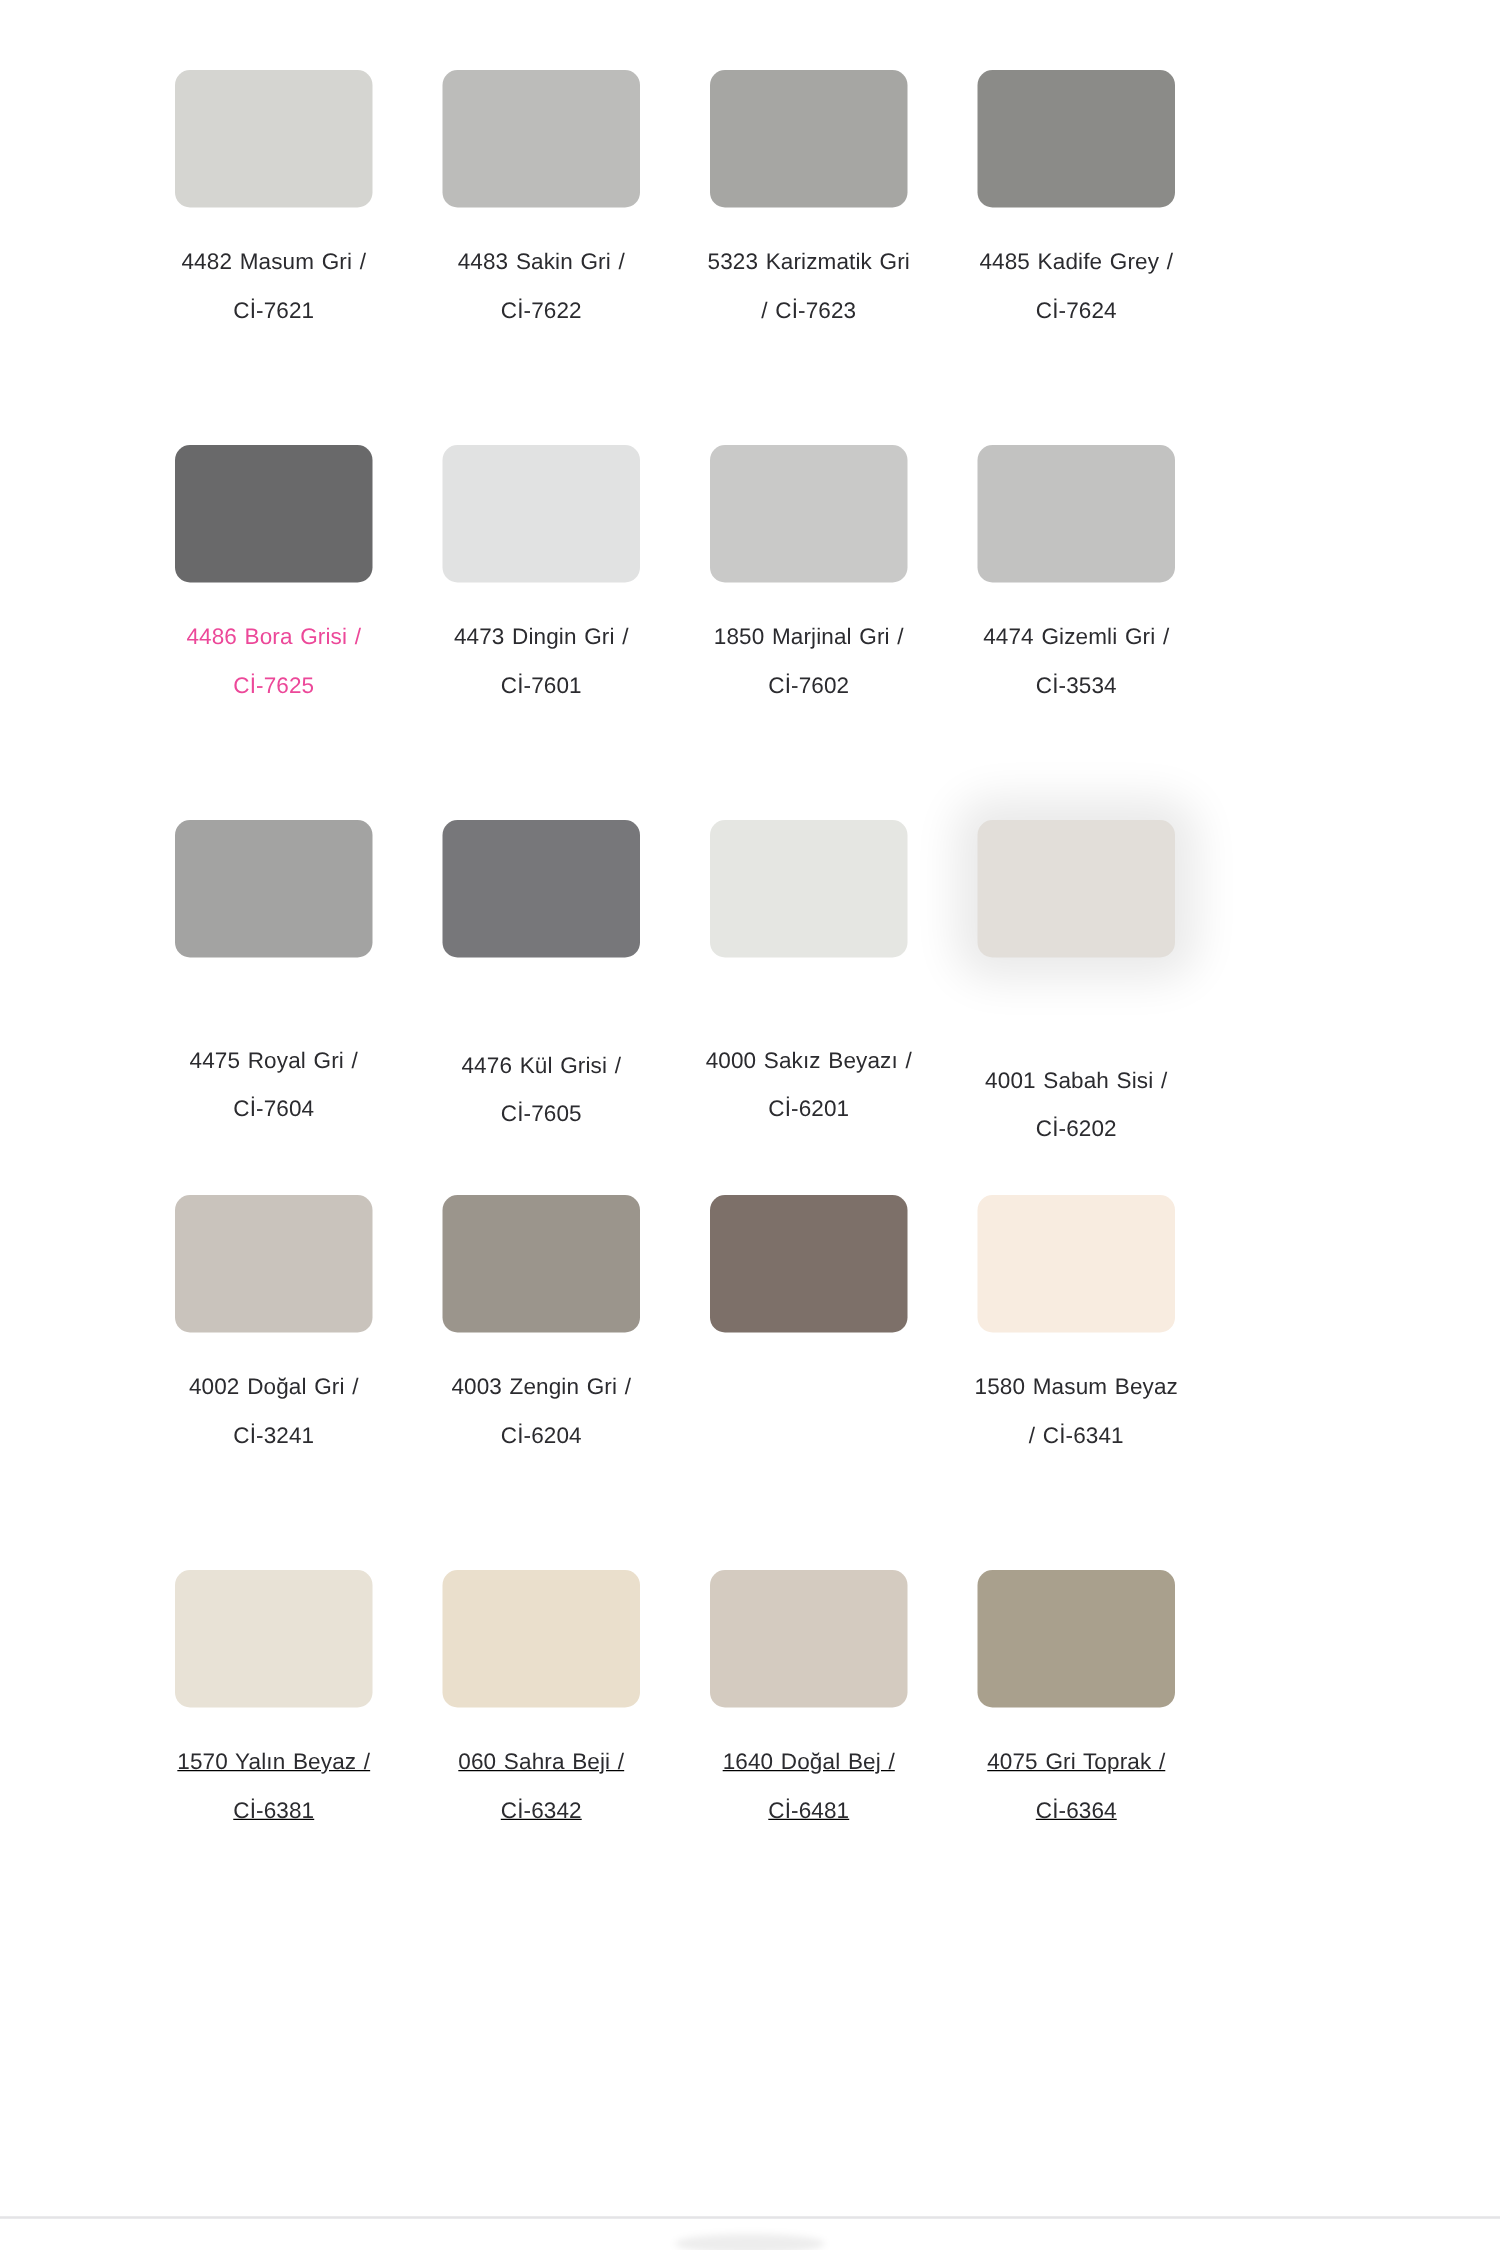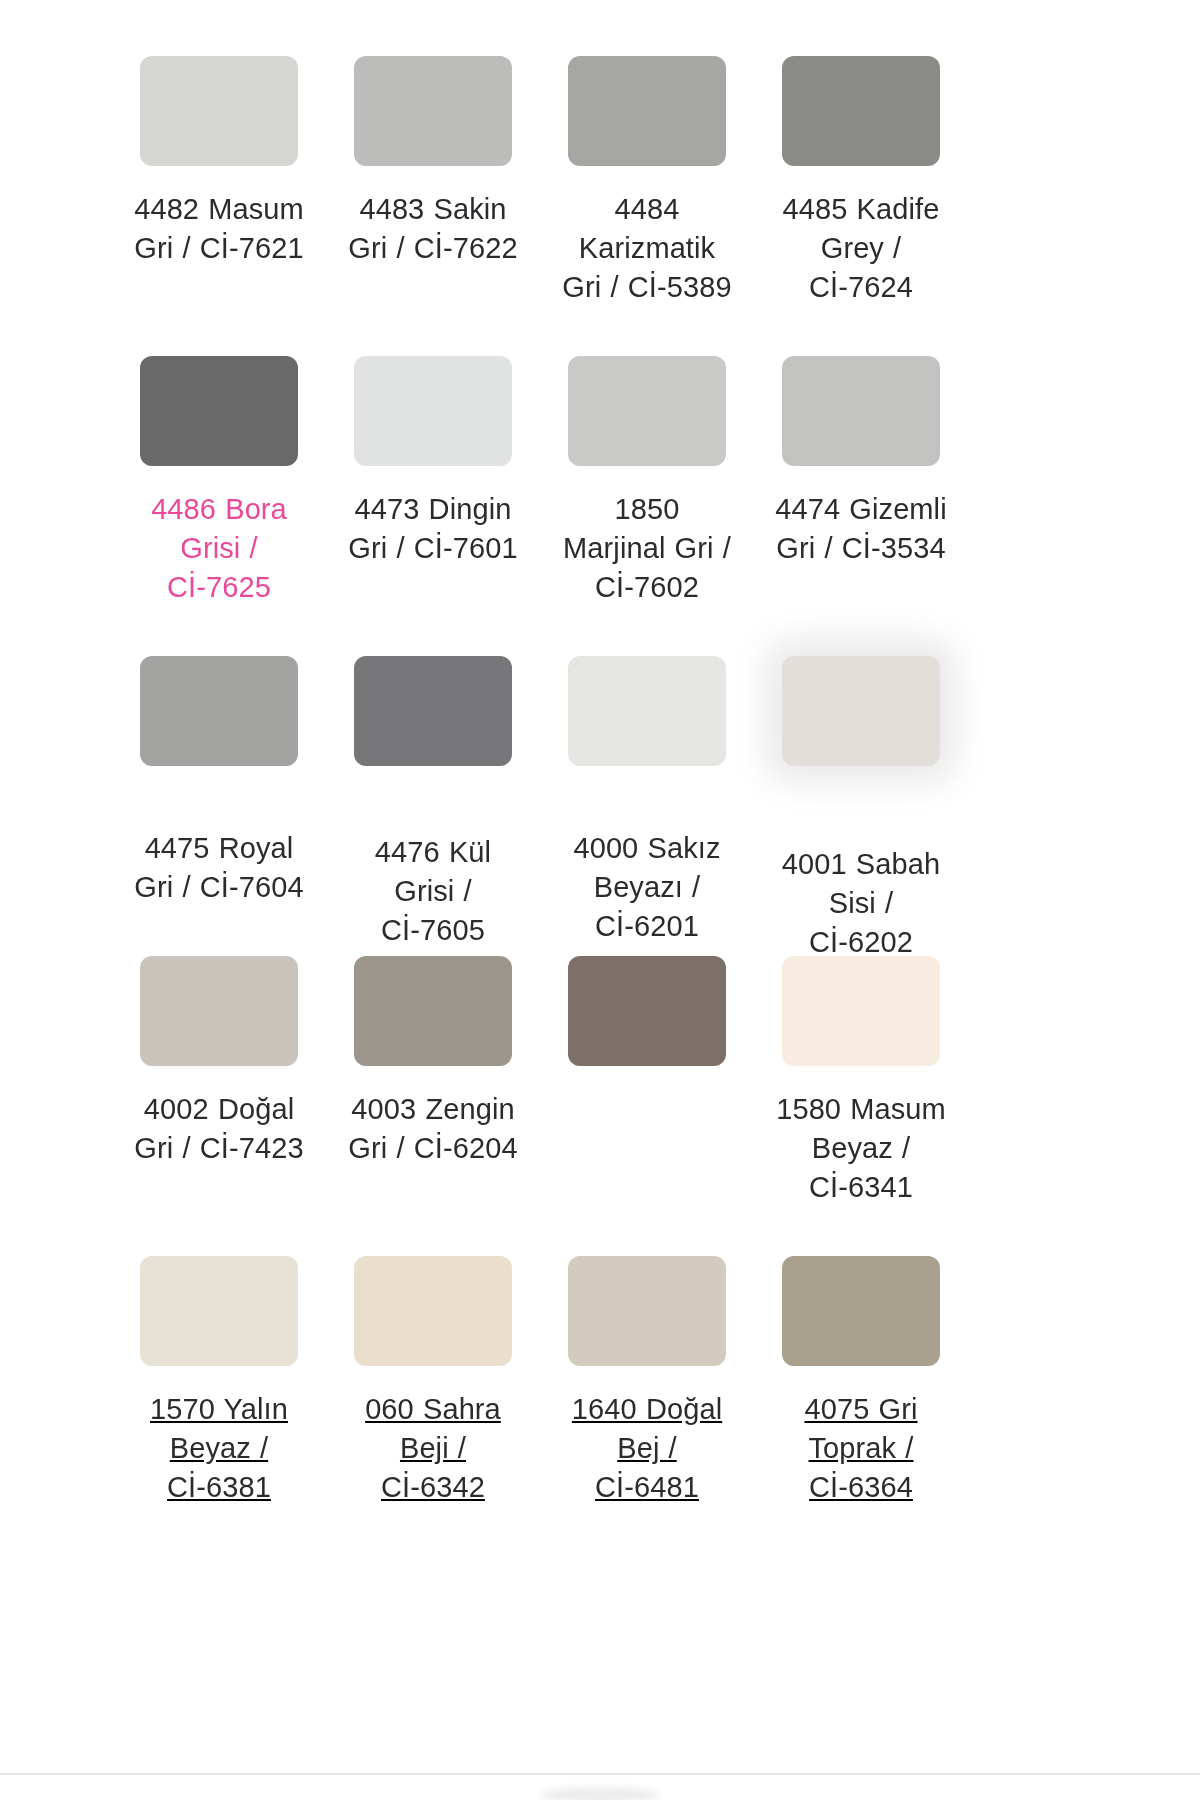--- a/index.html
+++ b/index.html
@@ -52,21 +52,21 @@
   }
 
   .swatch-chip.glow {
     box-shadow: 0 0 34px 18px rgba(0,0,0,0.085);
   }
 
   .swatch-label {
     margin-top: 24px;
     width: 172px;
     text-align: center;
-    font-size: 29px;
+    font-size: 18px;
     line-height: 39px;
     color: #2b2b2f;
     letter-spacing: 0.1px;
     font-weight: 400;
     word-spacing: 1px;
   }
 
   
   .row-0 .swatch-card { height: 300px; }
   .row-1 .swatch-card { height: 300px; }
@@ -106,21 +106,21 @@
       <div class="swatch-card">
         <div class="swatch-chip" style="background-color: rgb(213, 213, 209);"></div>
         <div class="swatch-label" style="color: rgb(43, 43, 47);">4482 Masum Gri / Cİ-7621</div>
       </div>
       <div class="swatch-card">
         <div class="swatch-chip" style="background-color: rgb(188, 188, 186);"></div>
         <div class="swatch-label" style="color: rgb(43, 43, 47);">4483 Sakin Gri / Cİ-7622</div>
       </div>
       <div class="swatch-card">
         <div class="swatch-chip" style="background-color: rgb(166, 166, 163);"></div>
-        <div class="swatch-label" style="color: rgb(43, 43, 47);">4484 Karizmatik Gri / Cİ-5389</div>
+        <div class="swatch-label" style="color: rgb(43, 43, 47);">5323 Karizmatik Gri / Cİ-7623</div>
       </div>
       <div class="swatch-card">
         <div class="swatch-chip" style="background-color: rgb(139, 139, 136);"></div>
         <div class="swatch-label" style="color: rgb(43, 43, 47);">4485 Kadife Grey / Cİ-7624</div>
       </div>
     </div>
 
     <div class="palette-row row-1">
       <div class="swatch-card">
         <div class="swatch-chip" style="background-color: rgb(105, 105, 106);"></div>
@@ -155,21 +155,21 @@
       </div>
       <div class="swatch-card">
         <div class="swatch-chip glow" style="background-color: rgb(226, 222, 217);"></div>
         <div class="swatch-label" style="color: rgb(43, 43, 47); margin-top: 40px;">4001 Sabah Sisi / Cİ-6202</div>
       </div>
     </div>
 
     <div class="palette-row row-3">
       <div class="swatch-card">
         <div class="swatch-chip" style="background-color: rgb(201, 195, 188);"></div>
-        <div class="swatch-label" style="color: rgb(43, 43, 47);">4002 Doğal Gri / Cİ-7423</div>
+        <div class="swatch-label" style="color: rgb(43, 43, 47);">4002 Doğal Gri / Cİ-3241</div>
       </div>
       <div class="swatch-card">
         <div class="swatch-chip" style="background-color: rgb(155, 149, 140);"></div>
         <div class="swatch-label" style="color: rgb(43, 43, 47);">4003 Zengin Gri / Cİ-6204</div>
       </div>
       <div class="swatch-card">
         <div class="swatch-chip" style="background-color: rgb(125, 112, 105);"></div>
       </div>
       <div class="swatch-card">
         <div class="swatch-chip" style="background-color: rgb(248, 236, 224);"></div>

